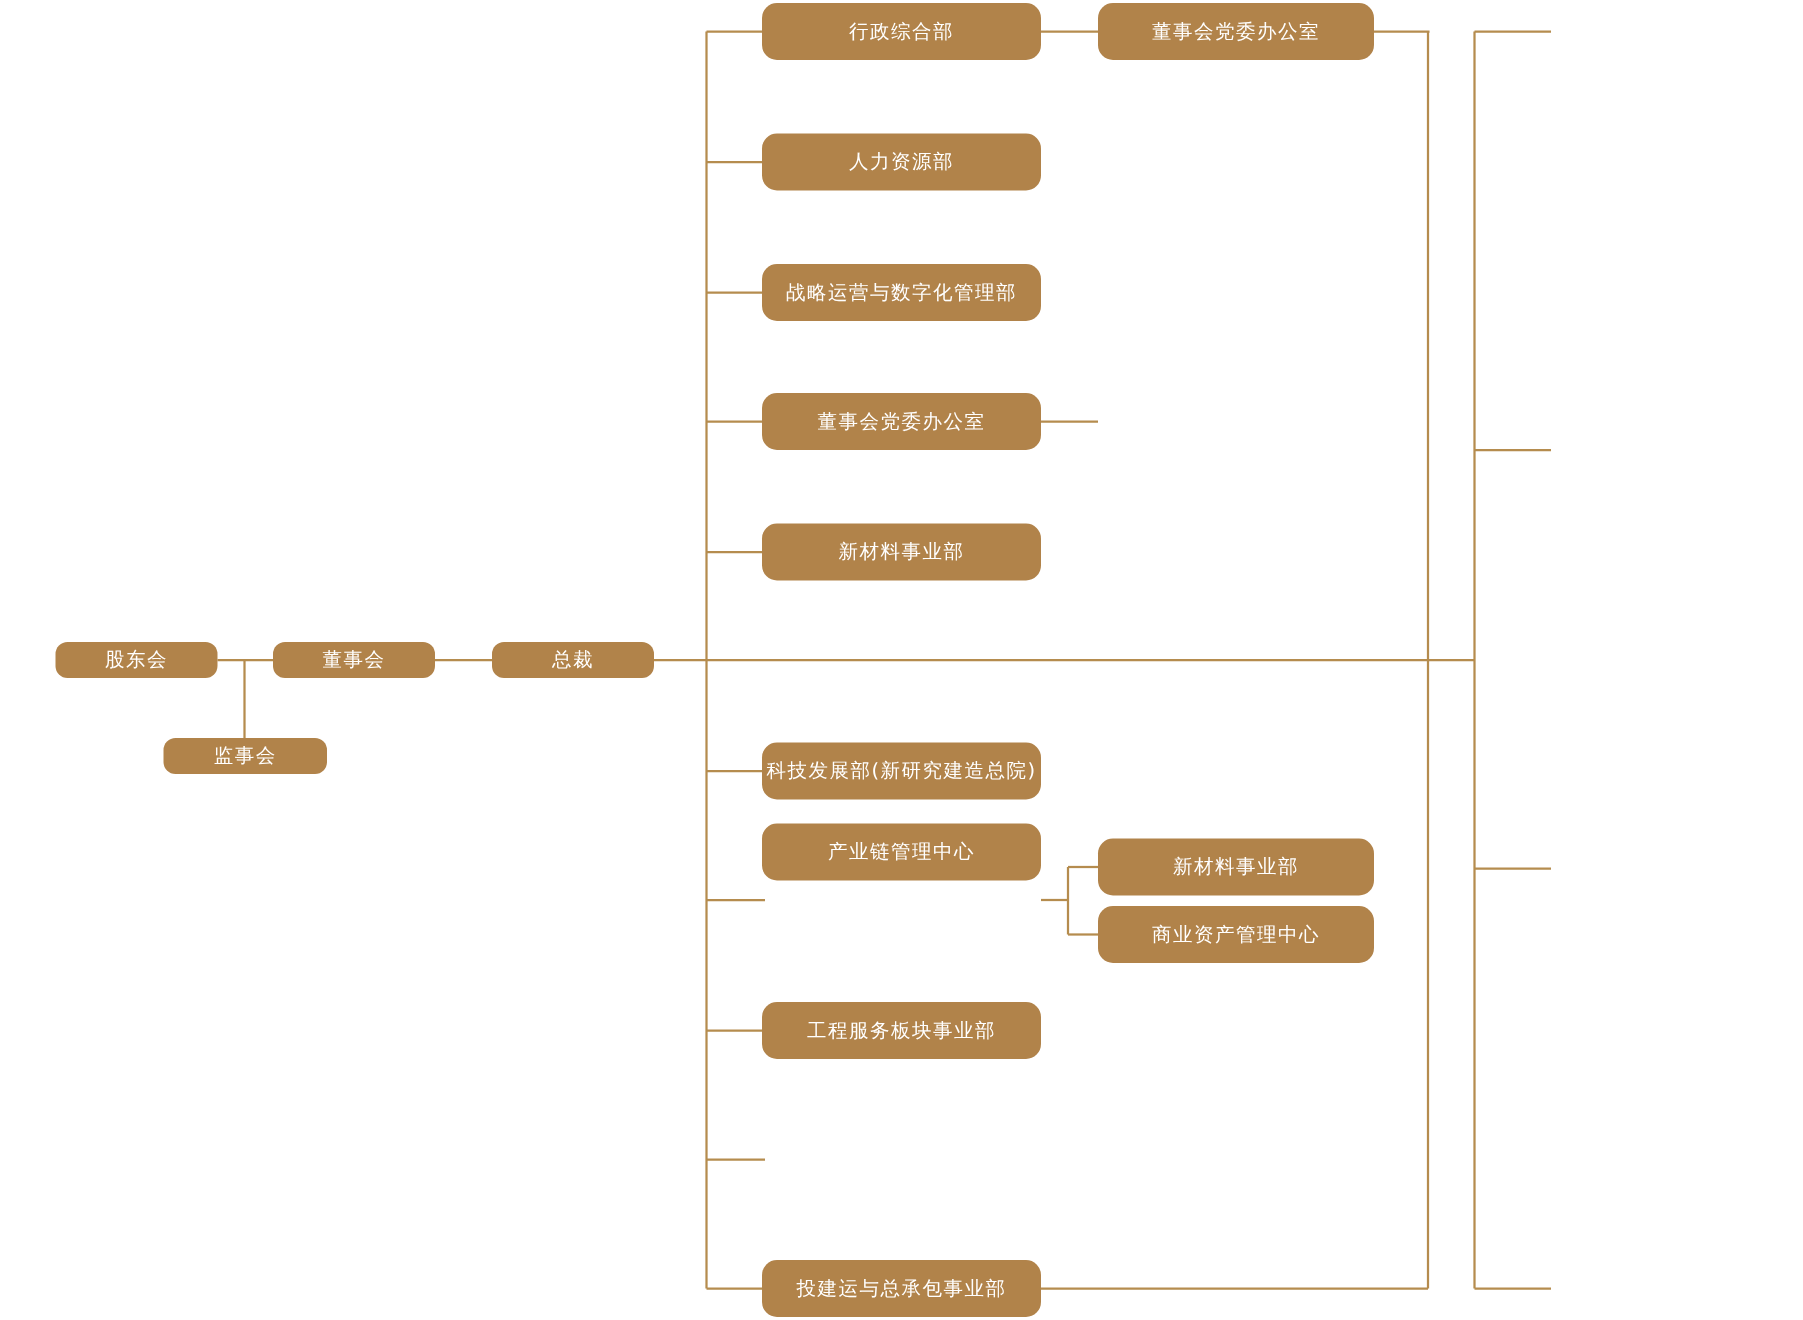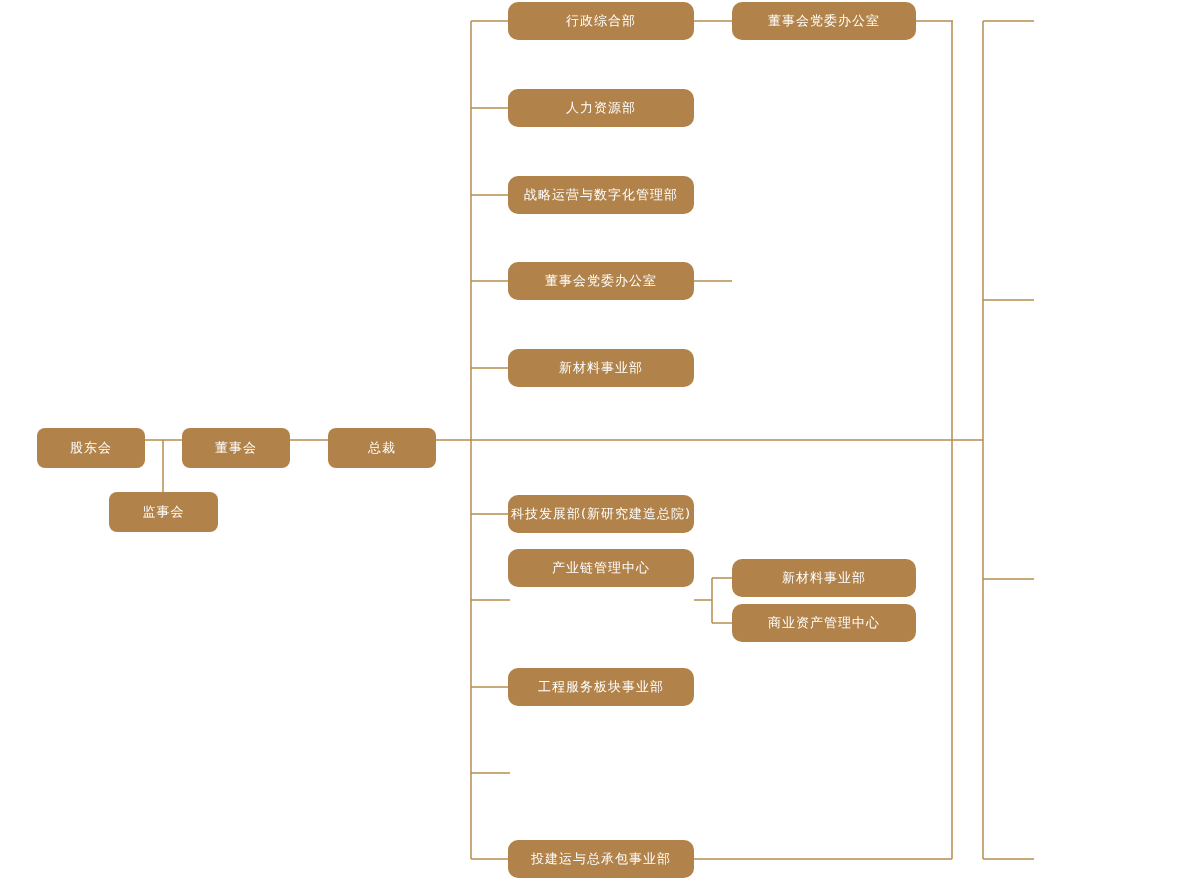--- a/index.html
+++ b/index.html
@@ -36,21 +36,21 @@
     border-radius:10px;
     display:flex;
     align-items:center;
     justify-content:center;
     font-size:13px;
     letter-spacing:1px;
     white-space:nowrap;
     text-align:center;
   }
   .node.sm{
-    height:40px;
+    height:24px;
     border-radius:8px;
     font-family:Liberation Serif, serif;
   }
 </style>
 </head>
 <body>
 
 <div class="canvas">
 
   <svg class="connectors" viewBox="0 0 1202 880" xmlns="http://www.w3.org/2000/svg">

